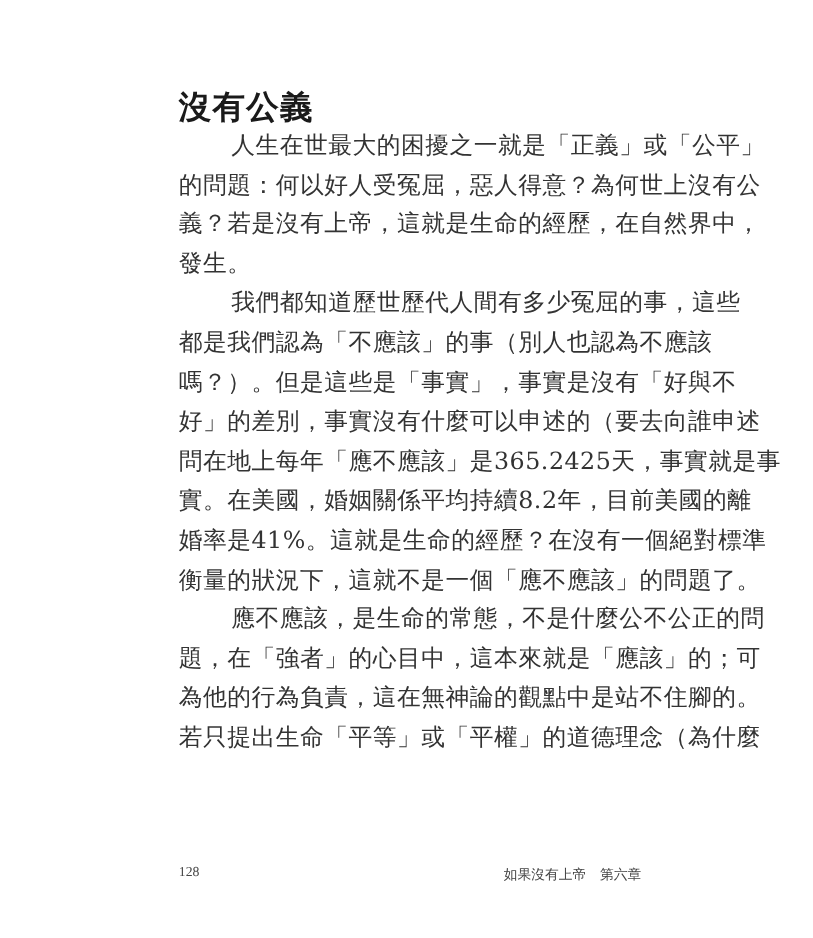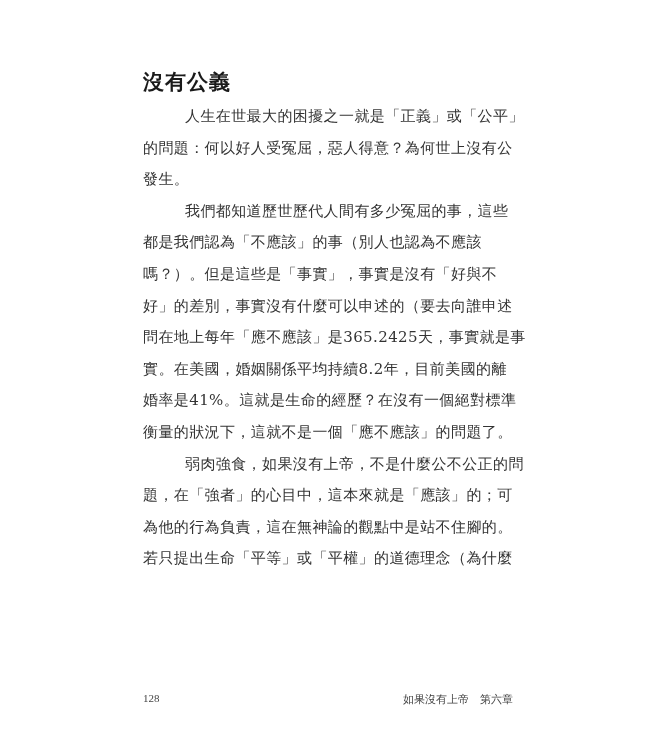--- a/index.html
+++ b/index.html
@@ -1,47 +1,48 @@
 <!DOCTYPE html>
 <html><head>
 <meta charset="utf-8">
 <style>
   html, body { margin: 0; padding: 0; background: #ffffff; }
   body { width: 650px; height: 750px; position: relative; overflow: hidden;
          font-family: "DejaVu Serif", "Liberation Serif", serif; color: #2a2a2a; }
   .page { position: absolute; left: 0; top: 0; width: 650px; height: 750px; }
   .title { position: absolute; left: 143px; top: 68px; font-family: "DejaVu Sans", "Liberation Sans", sans-serif;
-           font-weight: bold; font-size: 21px; color: #1a1a1a; letter-spacing: 1px; }
+           font-weight: bold; font-size: 26px; color: #1a1a1a; letter-spacing: 1px; }
   .body-text { position: absolute; left: 143px; top: 101px; width: 370px; }
-  .line { height: 31.6px; line-height: 31.6px; font-size: 15px; white-space: nowrap; letter-spacing: 0.4px;
+  .line { height: 31.6px; line-height: 31.6px; font-size: 19px; white-space: nowrap; letter-spacing: 0.4px;
           font-family: "DejaVu Serif", "Liberation Serif", serif; color: #333; }
   .indent { padding-left: 42px; }
   .footer { position: absolute; top: 692px; left: 143px; width: 370px; font-size: 11px; color: #444;
             font-family: "Liberation Serif", serif; }
   .page-num { position: absolute; left: 0; top: 0; }
   .running-head { position: absolute; right: 0; top: 0; margin-left: 32px; }
 </style>
 </head>
 <body>
 
 <div class="page">
   <div class="title">沒有公義</div>
   <div class="body-text" id="body-text">
       <div class="line indent">人生在世最大的困擾之一就是「正義」或「公平」</div>
       <div class="line">的問題：何以好人受冤屈，惡人得意？為何世上沒有公</div>
+      <div class="line">義？若是沒有上帝，這就是生命的經歷，在自然界中，</div>
       <div class="line">發生。</div>
       <div class="line indent">我們都知道歷世歷代人間有多少冤屈的事，這些</div>
       <div class="line">都是我們認為「不應該」的事（別人也認為不應該</div>
       <div class="line">嗎？）。但是這些是「事實」，事實是沒有「好與不</div>
       <div class="line">好」的差別，事實沒有什麼可以申述的（要去向誰申述</div>
       <div class="line">問在地上每年「應不應該」是365.2425天，事實就是事</div>
       <div class="line">實。在美國，婚姻關係平均持續8.2年，目前美國的離</div>
       <div class="line">婚率是41%。這就是生命的經歷？在沒有一個絕對標準</div>
       <div class="line">衡量的狀況下，這就不是一個「應不應該」的問題了。</div>
-      <div class="line indent">弱肉強食，如果沒有上帝，不是什麼公不公正的問</div>
+      <div class="line indent">應不應該，是生命的常態，不是什麼公不公正的問</div>
       <div class="line">題，在「強者」的心目中，這本來就是「應該」的；可</div>
       <div class="line">為他的行為負責，這在無神論的觀點中是站不住腳的。</div>
       <div class="line">若只提出生命「平等」或「平權」的道德理念（為什麼</div>
     </div>
   <div class="footer">
     <span class="page-num">128</span>
     <span class="running-head">如果沒有上帝　第六章</span>
   </div>
 </div>
 

